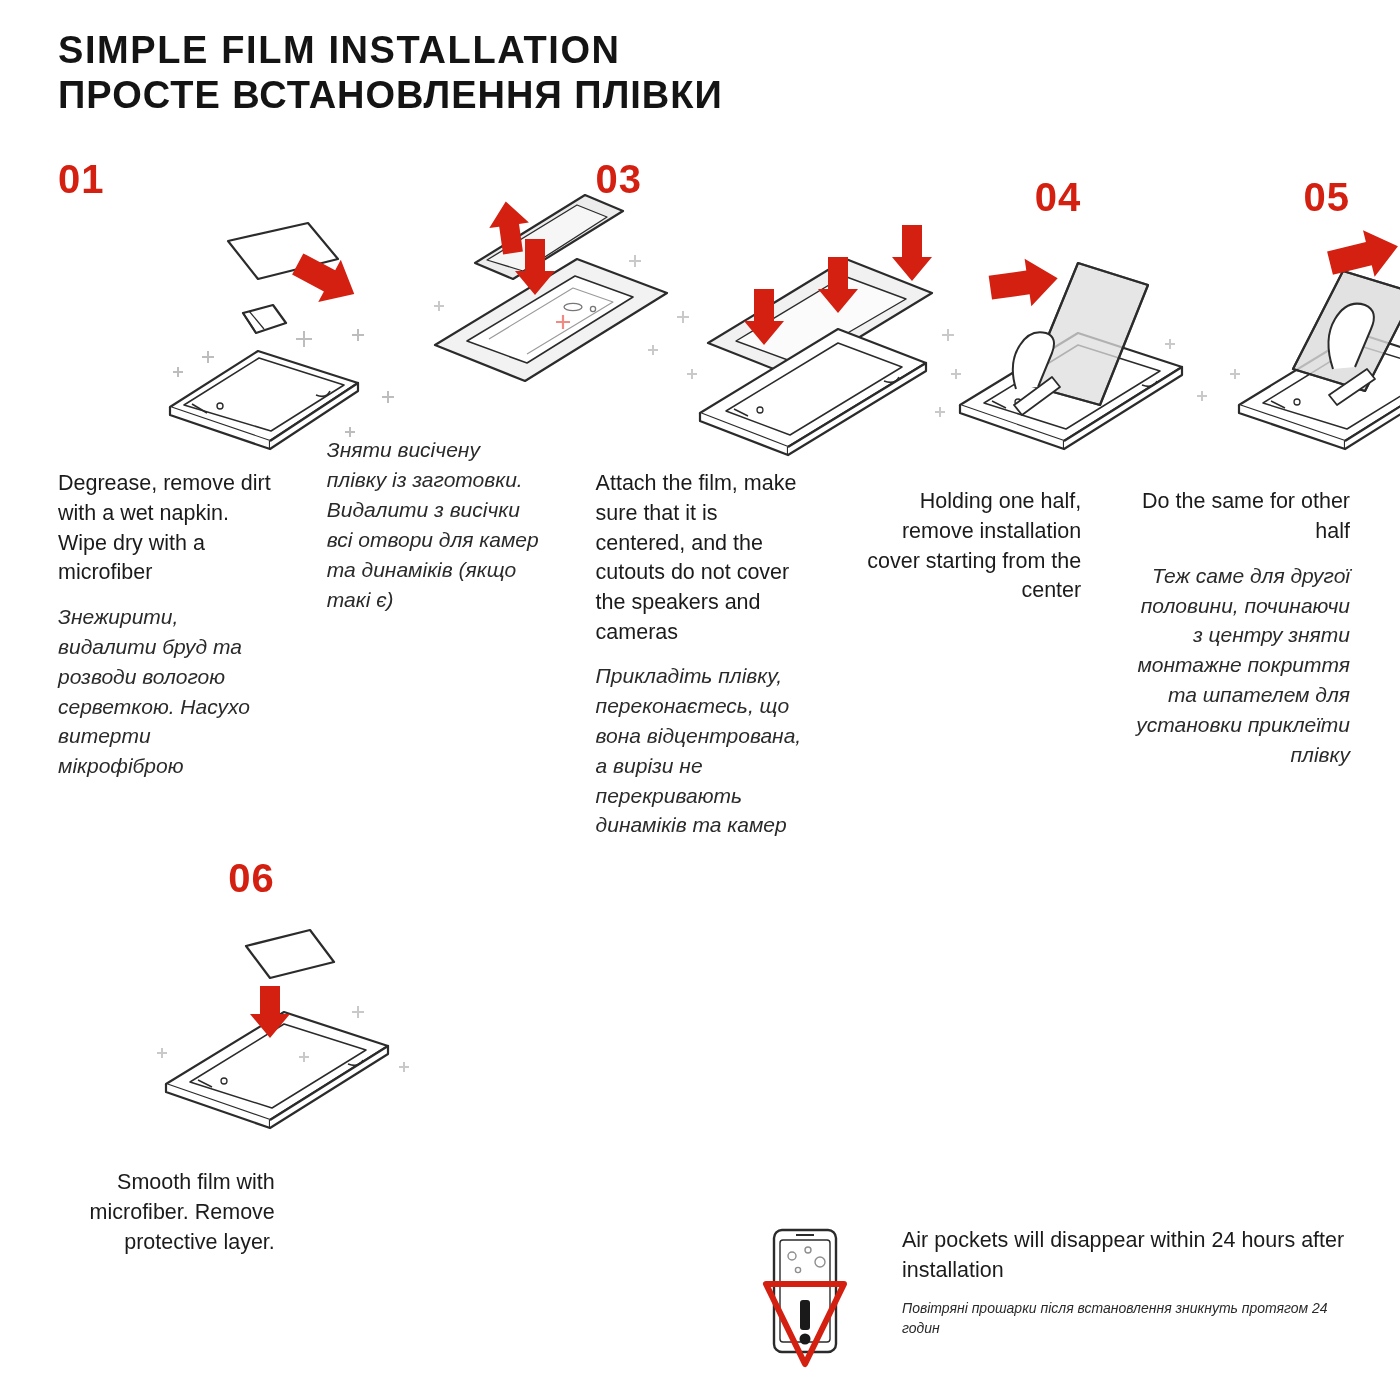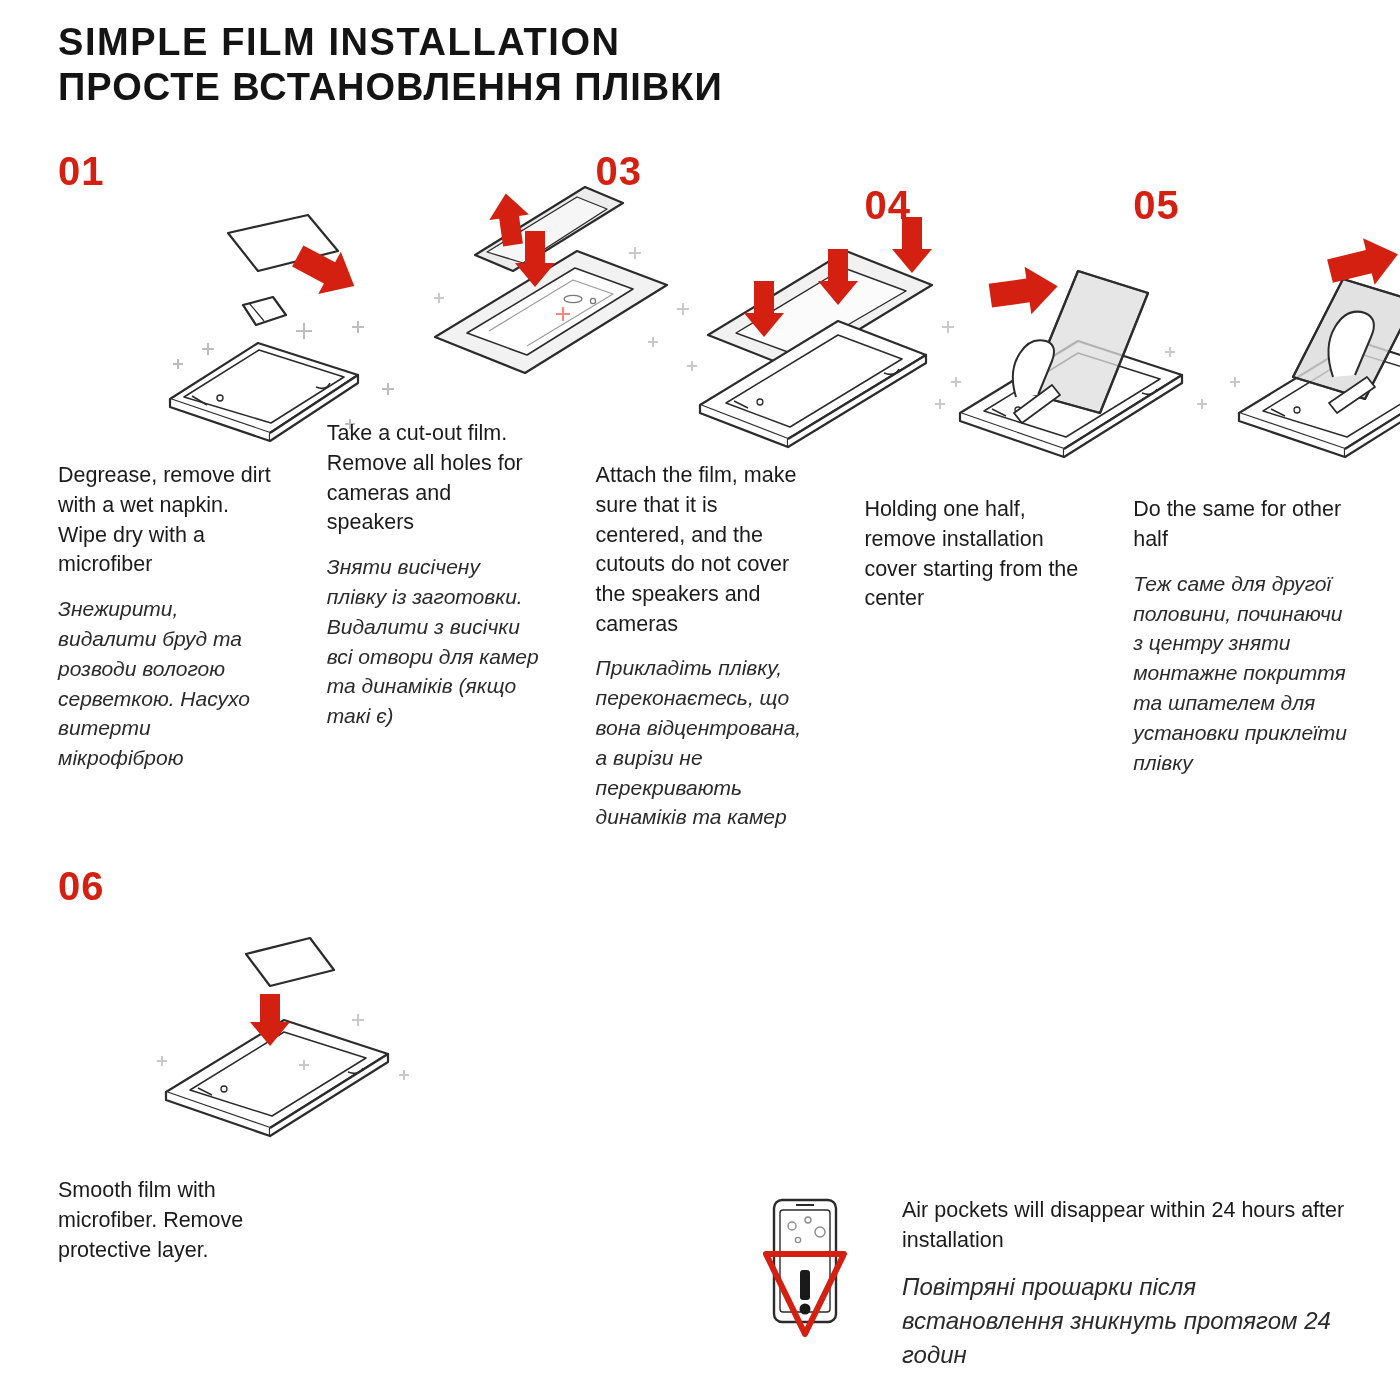--- a/index.html
+++ b/index.html
@@ -12,21 +12,21 @@
     height: 1400px;
     font-family: "Liberation Sans", sans-serif;
     color: #1a1a1a;
     position: relative;
     overflow: hidden;
   }
   .page {
     width: 1400px;
     height: 1400px;
     box-sizing: border-box;
-    padding: 22px 40px 0 58px;
+    padding: 30px 40px 0 58px;
     position: relative;
   }
   
   .header {
     margin-bottom: 42px;
   }
   .title-en {
     font-size: 38px;
     font-weight: bold;
     letter-spacing: 1.6px;
@@ -78,21 +78,22 @@
     margin-top: 6px;
   }
   .cap-uk {
     font-size: 21px;
     line-height: 1.42;
     color: #2a2a2a;
     font-style: italic;
     margin-top: 14px;
   }
   .row2 {
-    margin-top: 34px;
+    margin-top: 18px;
+    text-align: right;
   }
   
   .footer {
     position: absolute;
     left: 730px;
     bottom: 28px;
     width: 620px;
     display: flex;
     align-items: flex-start;
     gap: 22px;
@@ -105,21 +106,21 @@
   }
   .footer-text {
     padding-top: 4px;
   }
   .footer-en {
     font-size: 21.5px;
     line-height: 1.38;
     color: #1b1b1b;
   }
   .footer-uk {
-    font-size: 24px;
+    font-size: 14px;
     line-height: 1.42;
     font-style: italic;
     color: #2a2a2a;
     margin-top: 14px;
   }
 </style>
 </head>
 <body>
 
 <div class="page">
@@ -200,21 +201,20 @@
           <g fill="#d32011">
             <path d="M176,48 L176,20 L166,20 L186,-4 L206,20 L196,20 L196,48 Z" transform="translate(0,46) rotate(-8 186 48)"></path>
             <path d="M198,76 L198,108 L188,108 L208,132 L228,108 L218,108 L218,76 Z" transform="translate(0,4)"></path>
           </g>
 
           <g stroke="#f08a82" stroke-width="2.2">
             <path d="M236,156 l0,14 M229,163 l14,0"></path>
           </g>
         </svg>
       </div>
-      <div class="cap-en">Take a cut-out film. Remove all holes for cameras and speakers</div>
       <div class="cap-uk">Зняти висічену плівку із заготовки. Видалити з висічки всі отвори для камер та динаміків (якщо такі є)</div>
     </div>
 
     <div class="step">
       <div class="step-num">03</div>
       <div class="illus">
         <svg width="420" height="262" viewBox="0 0 420 262">
           <g fill="none" stroke="#2b2b2b" stroke-width="2.2" stroke-linejoin="round">
 
             <polygon points="112,142 250,58 336,92 198,176" fill="#f1f1f1"></polygon>

